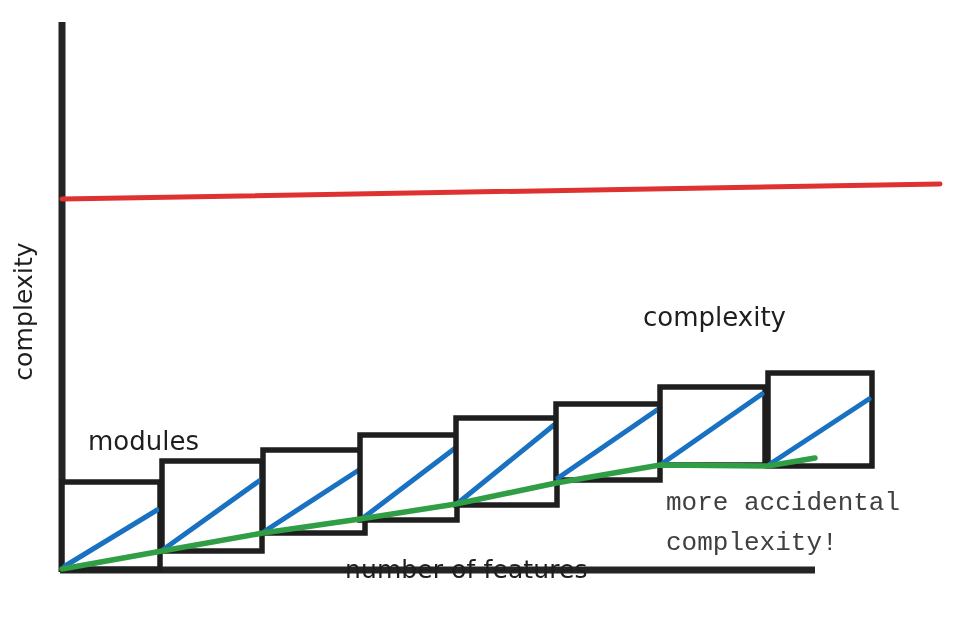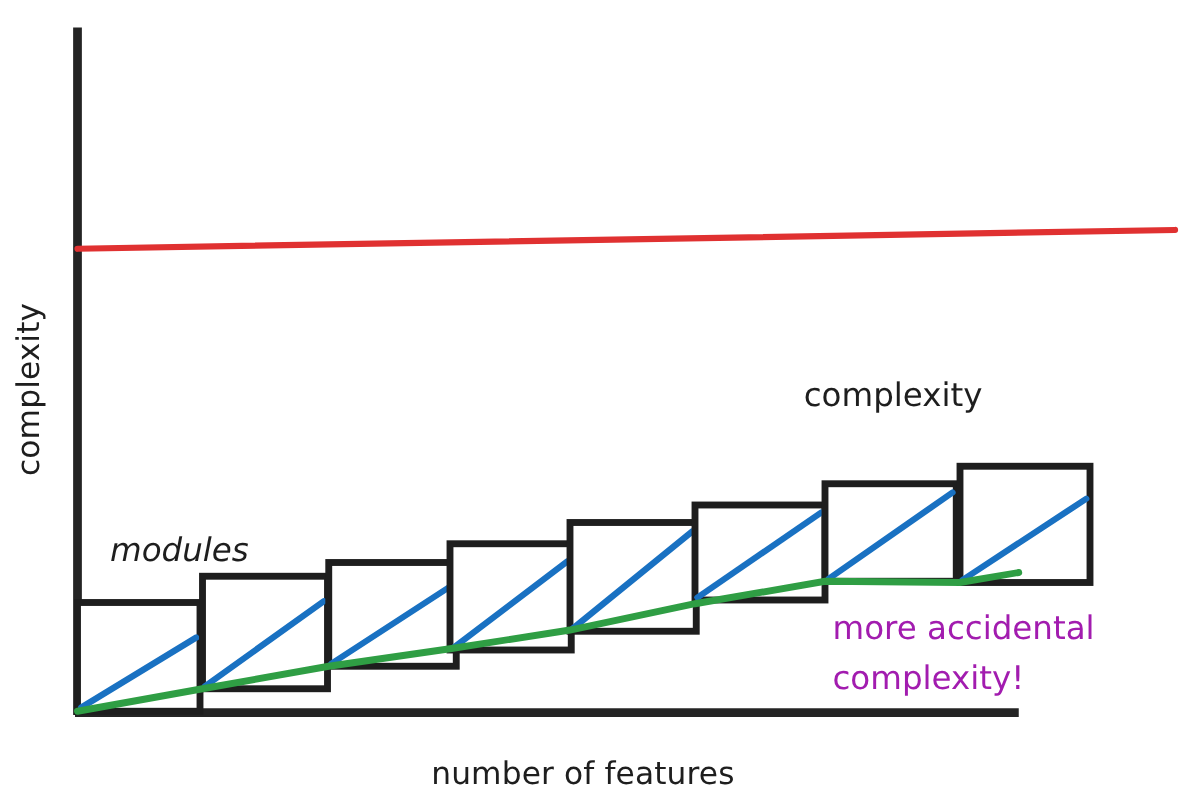--- a/index.html
+++ b/index.html
@@ -61,34 +61,33 @@
   #ylabel {
     left: -57px;
     top: 297px;
     width: 160px;
     text-align: center;
     transform: rotate(-90deg);
     transform-origin: center center;
   }
   #xlabel {
     left: 345px;
-    top: 604px;
+    top: 555px;
   }
   .annot {
     position: absolute;
     font-family: "DejaVu Sans", sans-serif;
     font-size: 26px;
     line-height: 40px;
     white-space: nowrap;
   }
   #modules-label {
     left: 88px;
     top: 421px;
     color: #1e1e1e;
-    font-style: italic;
   }
   #no-add-label {
     left: 643px;
     top: 297px;
     color: #1e1e1e;
   }
   #accidental-label {
     left: 666px;
     top: 483px;
   }
@@ -151,18 +150,18 @@
 
   <div class="axis-label" id="ylabel">complexity</div>
   <div class="axis-label" id="xlabel">number of features</div>
 
   <div class="annot" id="modules-label" style="color: rgb(30, 30, 30);">modules</div>
 
   <div class="annot" id="no-add-label" style="color: rgb(30, 30, 30);">
     <div>complexity</div>
   </div>
 
-  <div class="annot" id="accidental-label" style="color: #a21caf;">
+  <div class="annot" id="accidental-label" style="color: #404040; font-family: Liberation Mono, monospace;">
     <div>more accidental</div>
     <div>complexity!</div>
   </div>
 
 </div>
 
 </body></html>

